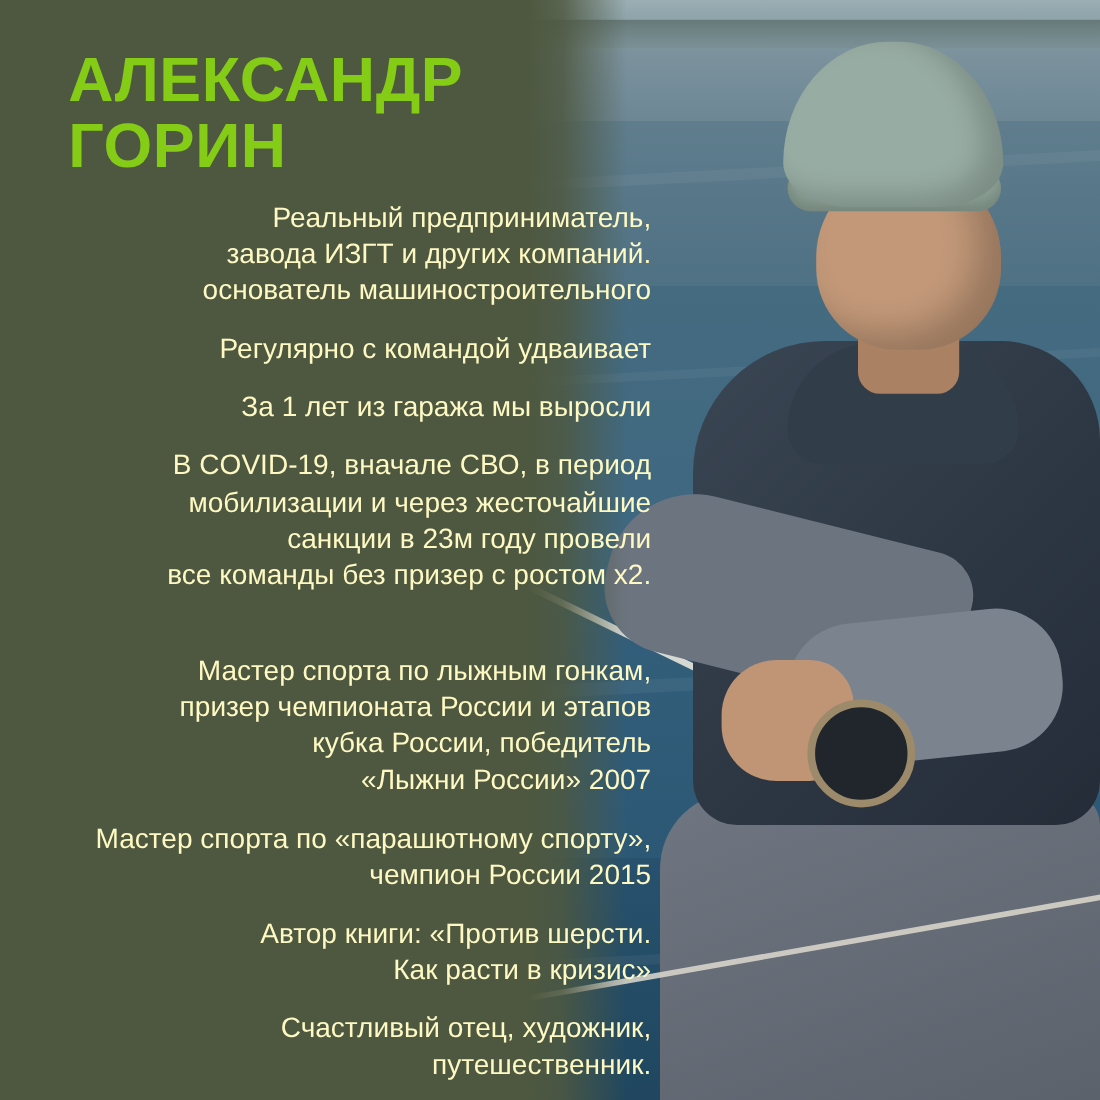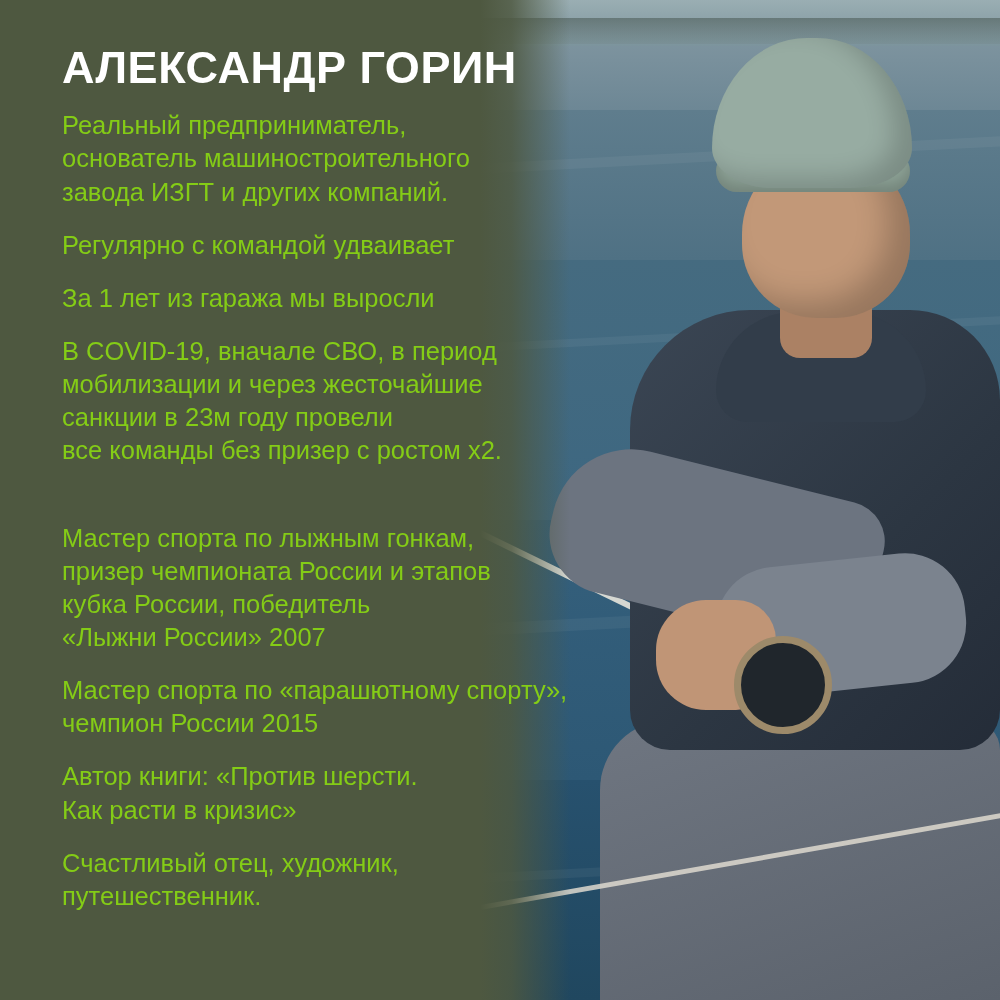--- a/index.html
+++ b/index.html
@@ -171,32 +171,33 @@
   .content {
     position: absolute;
     top: 0; left: 0;
     width: 600px;
     height: 1000px;
     padding: 44px 0 0 62px;
     box-sizing: border-box;
   }
   .title {
     margin: 0 0 18px 0;
-    color: #ffffff;
-    font-size: 45px;
+    color: #84cc16;
+    font-size: 57px;
     font-weight: bold;
     letter-spacing: 0.5px;
     line-height: 1.05;
   }
   .para {
-    color: #84cc16;
+    color: #fef9c3;
     font-size: 25.5px;
     line-height: 1.30;
     margin: 0 0 20px 0;
     max-width: 530px;
+    text-align: right;
   }
   .gap {
     height: 34px;
   }
   .para span { display: block; }
 </style>
 </head>
 <body>
 
 <div class="slide">
@@ -225,22 +226,22 @@
     <div class="figure rope2"></div>
 
     <div class="blend-left"></div>
   </div>
 
   <div class="content">
     <h1 class="title">АЛЕКСАНДР ГОРИН</h1>
 
     <p class="para">
         <span>Реальный предприниматель,</span>
+        <span>завода ИЗГТ и других компаний.</span>
         <span>основатель машиностроительного</span>
-        <span>завода ИЗГТ и других компаний.</span>
       </p>
     <p class="para">
         <span>Регулярно с командой удваивает</span>
       </p>
     <p class="para">
         <span>За 1 лет из гаража мы выросли</span>
       </p>
     <p class="para">
         <span>В COVID-19, вначале СВО, в период</span>
         <span>мобилизации и через жесточайшие</span>

